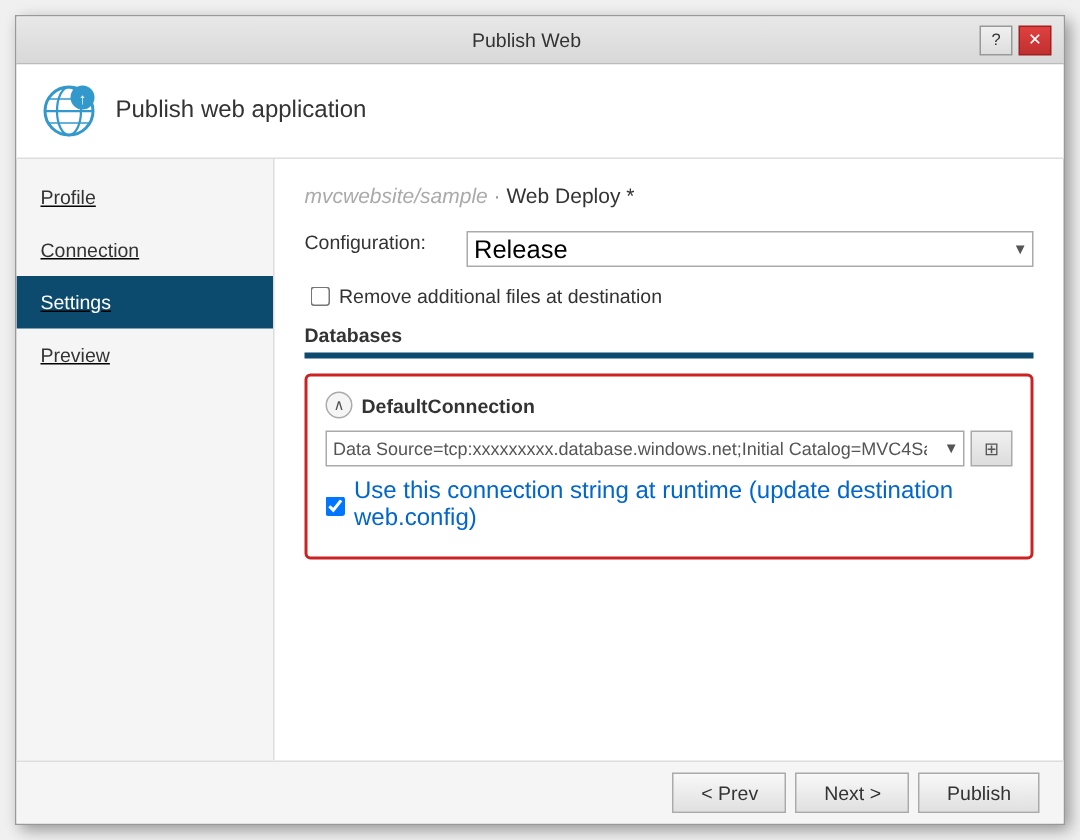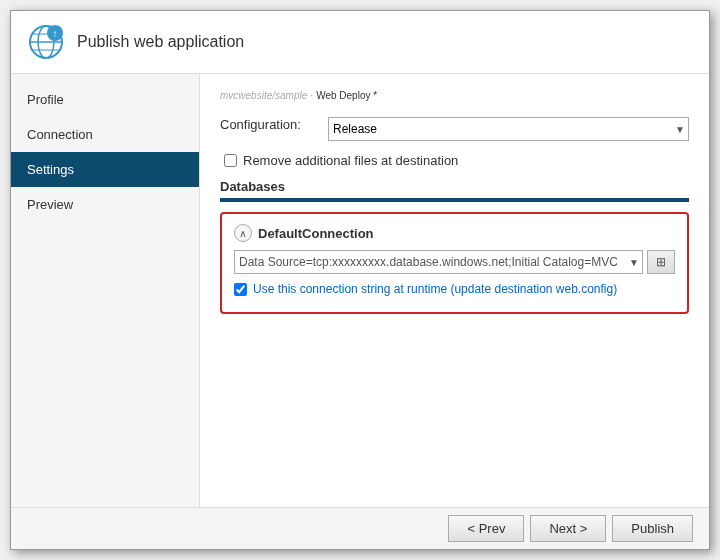--- a/index.html
+++ b/index.html
@@ -87,45 +87,46 @@
       text-align: right;
     }
 
     .content-area {
       display: flex;
       flex: 1;
       overflow: hidden;
     }
 
     .sidebar {
-      width: 189px;
+      width: 172px;
       background: #f5f5f5;
       border-right: 1px solid #ddd;
       padding-top: 8px;
       flex-shrink: 0;
+      text-decoration: underline;
     }
     .sidebar-item {
       padding: 10px 16px;
       cursor: pointer;
       color: #333;
       font-size: 13px;
     }
     .sidebar-item.active {
       background: #0c4a6e;
       color: #fff;
     }
 
     .main-content {
       flex: 1;
       padding: 16px 20px;
       overflow-y: auto;
     }
 
     .deploy-title {
-      font-size: 10px;
+      font-size: 14px;
       color: #999;
       margin-bottom: 16px;
     }
     .deploy-title span.profile-name {
       font-style: italic;
       color: #aaa;
     }
     .deploy-title span.deploy-type {
       color: #333;
       font-style: normal;
@@ -145,21 +146,21 @@
       position: relative;
       display: flex;
       align-items: center;
     }
     .select-wrapper select {
       width: 100%;
       height: 24px;
       border: 1px solid #aaa;
       background: #fff;
       padding: 0 24px 0 4px;
-      font-size: 12px;
+      font-size: 17px;
       appearance: none;
       -webkit-appearance: none;
       cursor: pointer;
     }
     .select-arrow {
       position: absolute;
       right: 4px;
       pointer-events: none;
       color: #555;
       font-size: 10px;
@@ -262,21 +263,21 @@
     .db-checkbox-row {
       display: flex;
       align-items: center;
       gap: 6px;
       margin-bottom: 6px;
     }
     .db-checkbox-row input[type="checkbox"] {
       cursor: pointer;
     }
     .db-checkbox-label {
-      font-size: 12px;
+      font-size: 16px;
     }
     .db-checkbox-label.blue {
       color: #0066cc;
     }
 
     .footer {
       border-top: 1px solid #ddd;
       background: #f5f5f5;
       padding: 7px 16px;
       display: flex;
@@ -295,20 +296,28 @@
     }
     .footer-btn.primary {
       background: linear-gradient(to bottom, #f8f8f8, #e0e0e0);
     }
   </style>
 </head>
 <body>
 
 <div class="dialog">
 
+  <div class="title-bar">
+    <div class="title-bar-left"></div>
+    <span class="title-bar-text">Publish Web</span>
+    <div class="title-bar-buttons">
+      <div class="title-btn">?</div>
+      <div class="title-btn close-btn">✕</div>
+    </div>
+  </div>
 
   <div class="header-section">
     <div class="globe-icon">
       <svg viewBox="0 0 38 38" xmlns="http://www.w3.org/2000/svg">
         <circle cx="19" cy="19" r="16" fill="none" stroke="#3399cc" stroke-width="2"></circle>
         <ellipse cx="19" cy="19" rx="8" ry="16" fill="none" stroke="#3399cc" stroke-width="1.5"></ellipse>
         <line x1="3" y1="19" x2="35" y2="19" stroke="#3399cc" stroke-width="1.5"></line>
         <line x1="5" y1="11" x2="33" y2="11" stroke="#3399cc" stroke-width="1"></line>
         <line x1="5" y1="27" x2="33" y2="27" stroke="#3399cc" stroke-width="1"></line>
         <circle cx="28" cy="10" r="8" fill="#3399cc"></circle>

